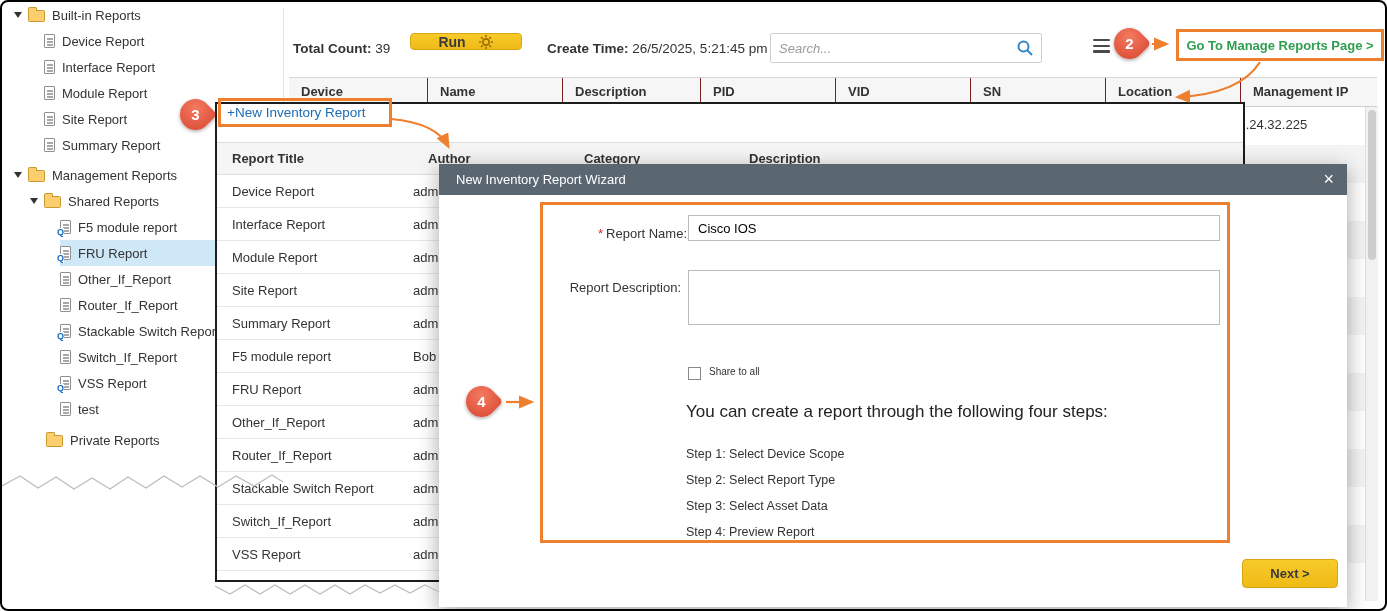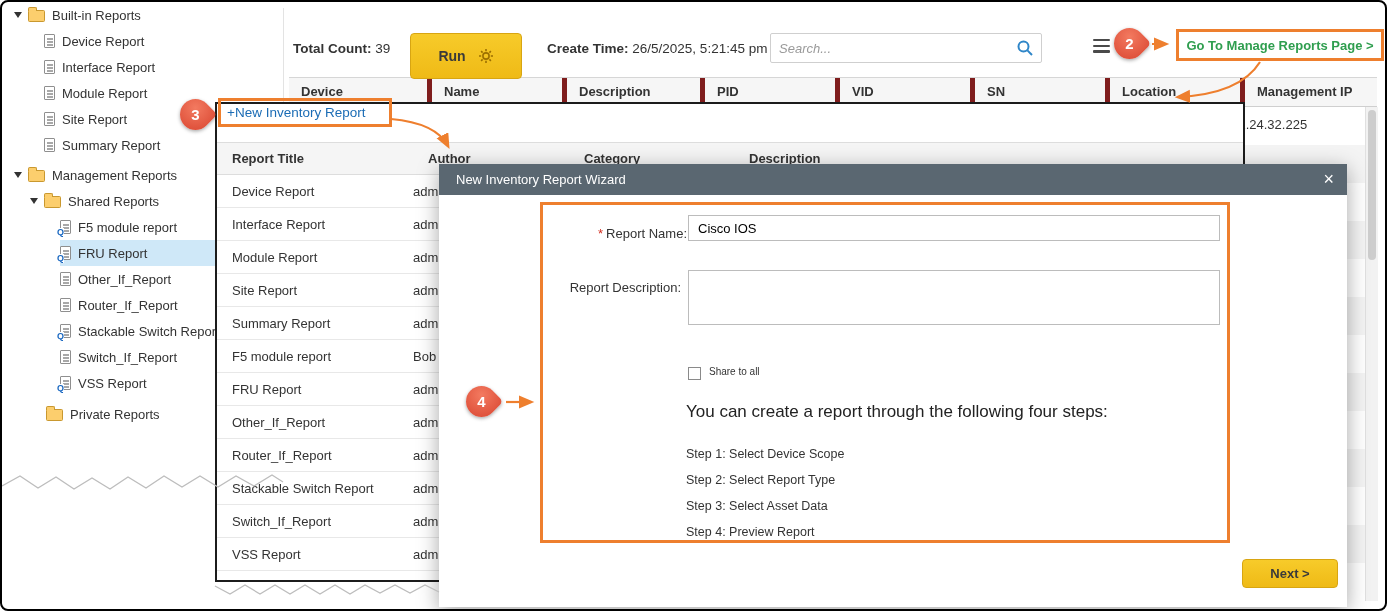--- a/index.html
+++ b/index.html
@@ -27,34 +27,34 @@
         color:#1565c0; background:#fff; line-height:1; }
   .slbl { white-space:nowrap; }
   .vsep { position:absolute; left:281px; top:6px; width:1px; height:574px; background:#e3e3e3; z-index:1; }
 
   
   .tb { position:absolute; z-index:2; font-size:13.5px; }
   .lab { font-weight:700; } .val { font-weight:400; }
   .ybtn { display:flex; align-items:center; justify-content:center; gap:12px;
           background:linear-gradient(#f7cb2a,#efba16); border:1px solid #d8a512; border-radius:4px;
           font-weight:700; color:#3a3a3a; cursor:pointer; }
-  .run { left:408px; top:31px; width:112px; height:46px; font-size:14px;text-align:right; }
+  .run { left:408px; top:31px; width:112px; height:17px; font-size:14px;text-align:right; }
   .search { left:768px; top:31px; width:272px; height:30px; border:1px solid #cfcfcf; border-radius:2px;
             background:#fff; display:flex; align-items:center; }
   .search input { flex:1; border:none; outline:none; font-size:13px; padding:0 8px;
             font-family:"Liberation Sans", sans-serif; color:#a16207; background:transparent; }
   .search input::placeholder { font-style:italic; color:#9a9a9a; }
   .search .mag { margin-right:7px; display:flex; }
   .menu { left:1091px; top:37px; width:17px; cursor:pointer; }
   .menu i { display:block; height:2.4px; background:#4a4a4a; margin-bottom:3.2px; border-radius:1px; }
 
   
   .dthead { position:absolute; left:287px; top:75px; width:1088px; height:30px; z-index:1;
             display:flex; background:#f6f6f6; border-top:1px solid #d6d6d6; border-bottom:1px solid #cfcfcf; }
-  .dth { font-size:13px; font-weight:700; line-height:28px; padding-left:12px; border-left:5px solid #7f1d1d;
+  .dth { font-size:13px; font-weight:700; line-height:28px; padding-left:12px; border-left:1px solid #7f1d1d;
          overflow:hidden; white-space:nowrap; }
   .dth:first-child { border-left:none; }
   .dstripes { position:absolute; left:287px; top:105px; width:1076px; height:494px; z-index:1;
               background:repeating-linear-gradient(to bottom,#fff 0 38px,#f4f4f4 38px 76px); }
   .dip { position:absolute; left:1222px; top:115px; font-size:13px; color:#333; z-index:1; }
   .sbar { position:absolute; left:1363px; top:105px; width:13px; height:494px; background:#f2f2f2;
           border-left:1px solid #e0e0e0; z-index:1; }
   .sthumb { position:absolute; left:2px; top:3px; width:8px; height:150px; background:#cdcdcd; border-radius:5px; }
 
   
@@ -205,20 +205,26 @@
         </div>
     </div>
     <div class="srow" style="padding-left:58px">
       <div class="band">
           <span class="doc">
             <span class="qb">Q</span>
           </span>
         <span class="slbl">VSS Report</span>
         </div>
     </div>
+    <div class="srow" style="padding-left:58px">
+      <div class="band">
+          <span class="doc"></span>
+        <span class="slbl">test</span>
+        </div>
+    </div>
     <div class="srow mt5" style="padding-left:44px">
       <div class="band">
           <span class="folder"></span>
         <span class="slbl">Private Reports</span>
         </div>
     </div>
   </div>
   <div class="vsep"></div>
 
   <div class="tb" style="left:291px; top:39px;">

